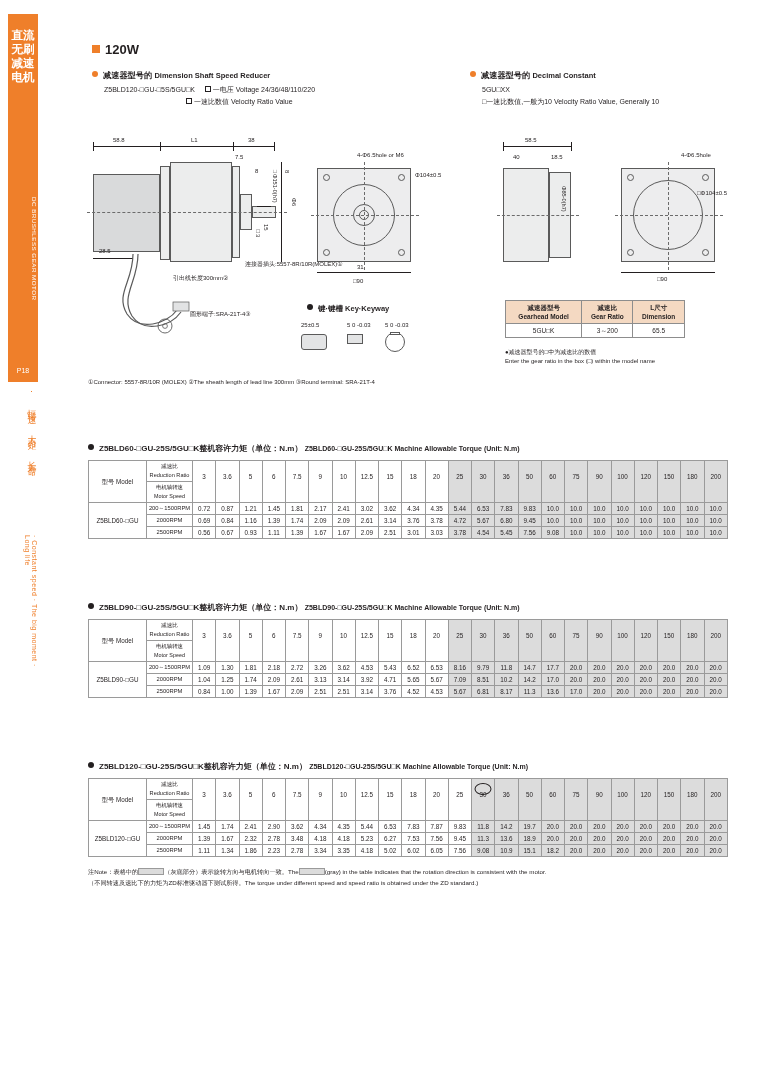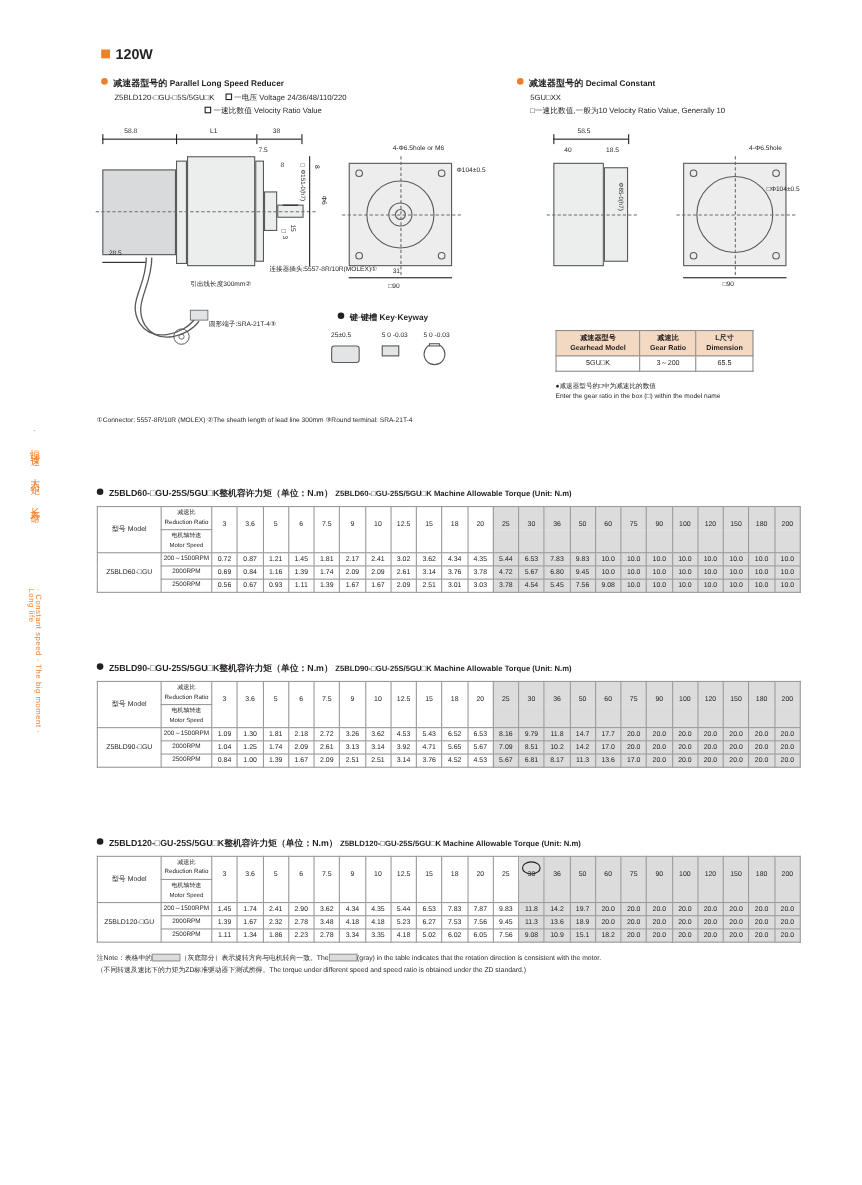--- a/index.html
+++ b/index.html
@@ -70,21 +70,21 @@
     position:absolute; font-size:8.2px; font-weight:bold;
   }
   .sub-l2 { position:absolute; font-size:7px; line-height:11px; }
   .boxsym {
     display:inline-block; width:6px; height:6px; border:1px solid #231f20;
     vertical-align:0px;
   }
 
   
   .drawing {
-    position:absolute; left:85px; top:116px; width:660px; height:260px;
+    position:absolute; left:85px; top:136px; width:660px; height:260px;
   }
   .ln { position:absolute; background:#231f20; }
   .hl { height:0.7px; }
   .vl { width:0.7px; }
   .lt { position:absolute; font-size:6px; color:#231f20; white-space:nowrap; }
   .lt.v { writing-mode: vertical-rl; text-orientation: mixed; }
 
   .motorbody {
     position:absolute; background:#d9dadb; border:0.7px solid #5a5a5a;
   }
@@ -146,32 +146,37 @@
   .circ-hl {
     position:absolute; width:17px; height:12px; border:1px solid #231f20;
     border-radius:50%;
   }
 </style>
 </head>
 <body>
 
 <div class="page">
 
+  <div class="sidebar">
+    <div class="vtitle">直流无刷减速电机</div>
+    <div class="veng">DC BRUSHLESS GEAR MOTOR</div>
+    <div class="pno">P18</div>
+  </div>
   <div class="sidebtm">
     <div class="cn">· 恒转速 · 大力矩 · 长寿命</div>
     <div class="en">· Constant speed · The big moment · Long life</div>
   </div>
 
   <div class="h-120w">
     <span class="sq"></span><span>120W</span>
   </div>
 
   <div class="sub-h" style="left:92px; top:70px;">
     <span class="bullet-dot"></span><span>减速器型号的</span>
-    <span style="font-weight:bold;font-size:7.5px;"> <span>Parallel Long Speed Reducer</span></span>
+    <span style="font-weight:bold;font-size:7.5px;"> <span>Dimension Shaft Speed Reducer</span></span>
   </div>
   <div class="sub-l2" style="left:104px; top:84px;">
     <span>Z5BLD120-□GU-□5S/5GU□K</span>
     <span style="display:inline-block;width:8px"></span><span class="boxsym"></span>
     <span>一电压 Voltage 24/36/48/110/220</span>
   </div>
   <div class="sub-l2" style="left:186px; top:96px;">
     <span class="boxsym"></span>
     <span>一速比数值 Velocity Ratio Value</span>
   </div>

